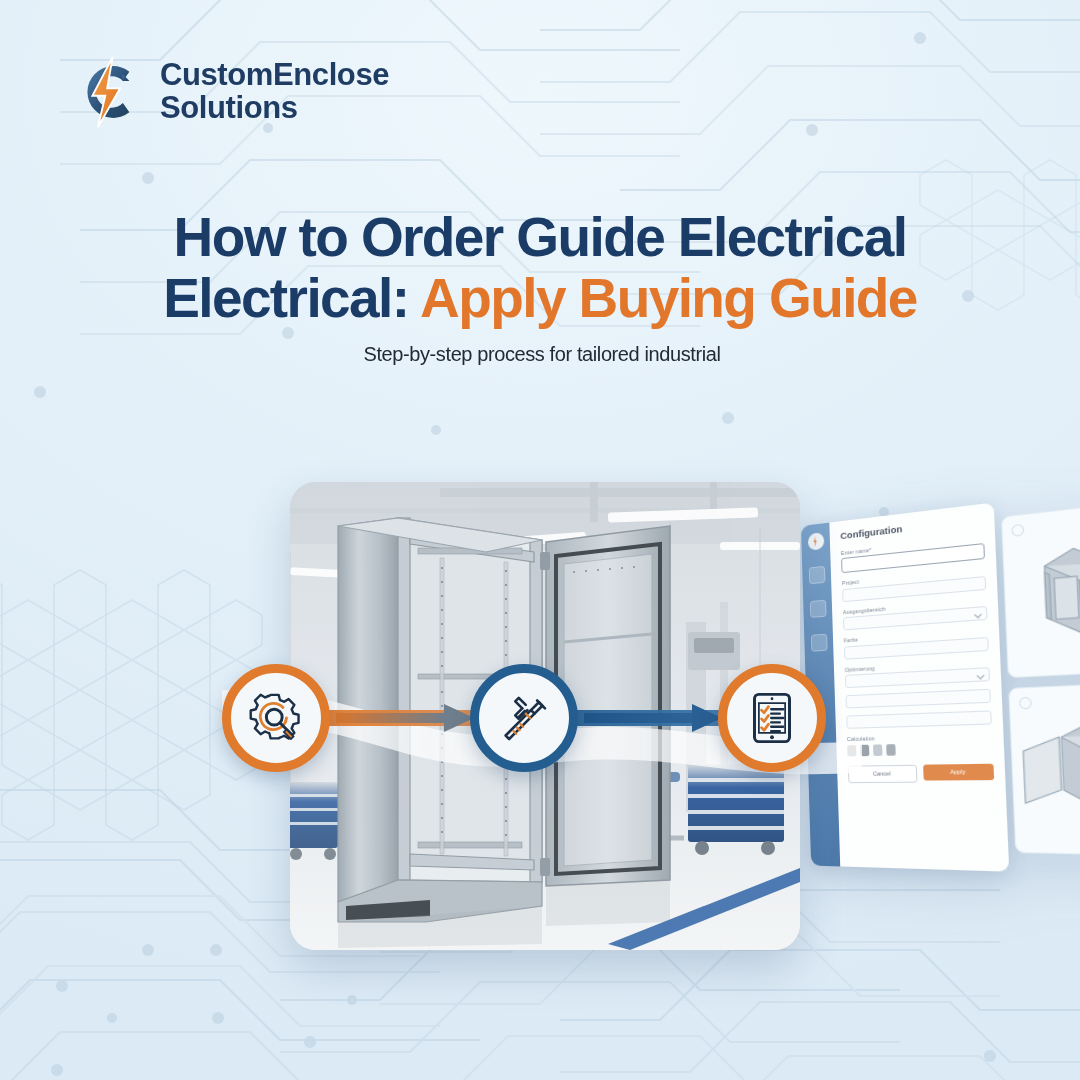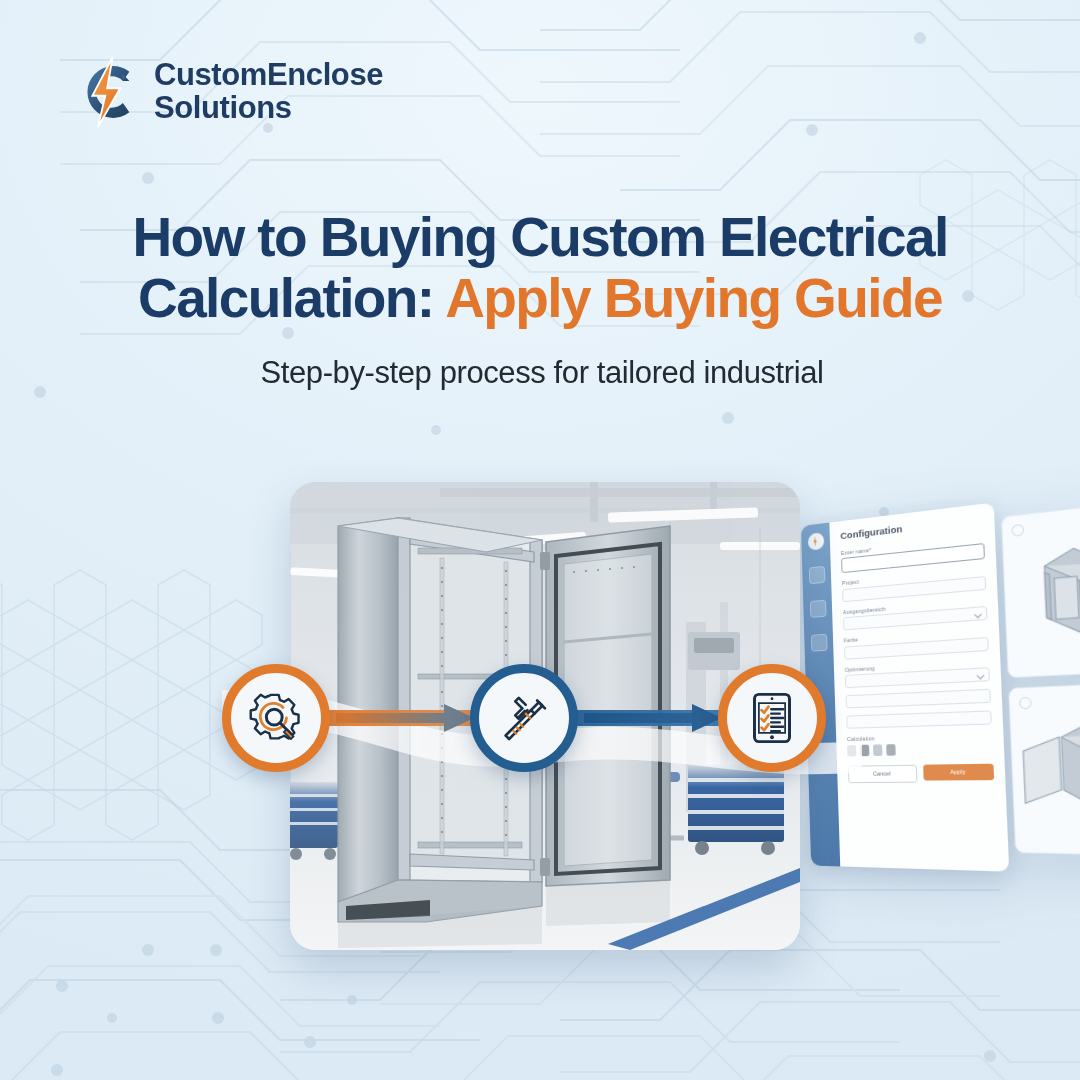--- a/index.html
+++ b/index.html
@@ -13,38 +13,38 @@
   
   .bg-base{position:absolute;inset:0;
     background:
       radial-gradient(120% 90% at 50% 8%, #eef7fc 0%, #e3f0f9 45%, #dceaf5 100%);
   }
   .bg-circuit{position:absolute;inset:0;opacity:.55;}
   .bg-hex{position:absolute;left:-40px;top:560px;width:360px;height:330px;opacity:.5;}
   .bg-hex2{position:absolute;left:900px;top:150px;width:300px;height:280px;opacity:.35;}
 
   
-  .logo{position:absolute;left:72px;top:55px;display:flex;align-items:center;gap:8px;}
+  .logo{position:absolute;left:72px;top:55px;display:flex;align-items:center;gap:14px;}
   .logo-mark{width:74px;height:74px;flex:0 0 74px;}
   .logo-text{
     font-weight:700;font-size:31px;line-height:1.06;color:#1f3c63;
     letter-spacing:-.4px;
   }
   .logo-text span{display:block;}
 
   
   .headline{
     position:absolute;left:0;right:0;top:170px;text-align:center;
     font-weight:700;font-size:55px;line-height:1.12;letter-spacing:-1.6px;
     color:#1b3c66;padding:0 60px;box-sizing:border-box;
   }
   .headline .accent{color:#e2762a;}
   .subhead{
     position:absolute;left:4px;right:0;top:320px;text-align:center;
-    font-size:31px;line-height:1.42;color:#222a33;font-weight:400;
+    font-size:20px;line-height:1.42;color:#222a33;font-weight:400;
     padding:0 150px;box-sizing:border-box;letter-spacing:-.4px;
   }
 
   
   .configurator{
     position:absolute;left:806px;top:524px;width:300px;height:340px;
     transform:perspective(760px) rotateY(-19deg) rotateX(2deg) rotateZ(-2.5deg);
     transform-origin:left center;
     filter:drop-shadow(0 14px 26px rgba(40,70,110,.16)) blur(.35px);
   }
@@ -223,22 +223,22 @@
       <path d="M54 21 A22 22 0 0 1 62 28 L55 28 Z" fill="url(#cg)"></path>
       <path d="M44 2 L22 44 L36 44 L28 78 L52 36 L38 36 Z" fill="url(#bg1)" stroke="#fff" stroke-width="2"></path>
     </svg>
     <div class="logo-text">
       <span>CustomEnclose</span>
       <span>Solutions</span>
     </div>
   </div>
 
   <h1 class="headline">
-    <span>How to Buying Custom Electrical</span><br>
-    <span>Calculation:</span>
+    <span>How to Order Guide Electrical</span><br>
+    <span>Electrical:</span>
     <span class="accent">Apply Buying Guide</span>
   </h1>
 
   <p class="subhead">
     <span>Step-by-step process for tailored industrial</span><br>
   </p>
 
   <div class="configurator">
     <div class="cfg-window">
       <div class="cfg-side">

